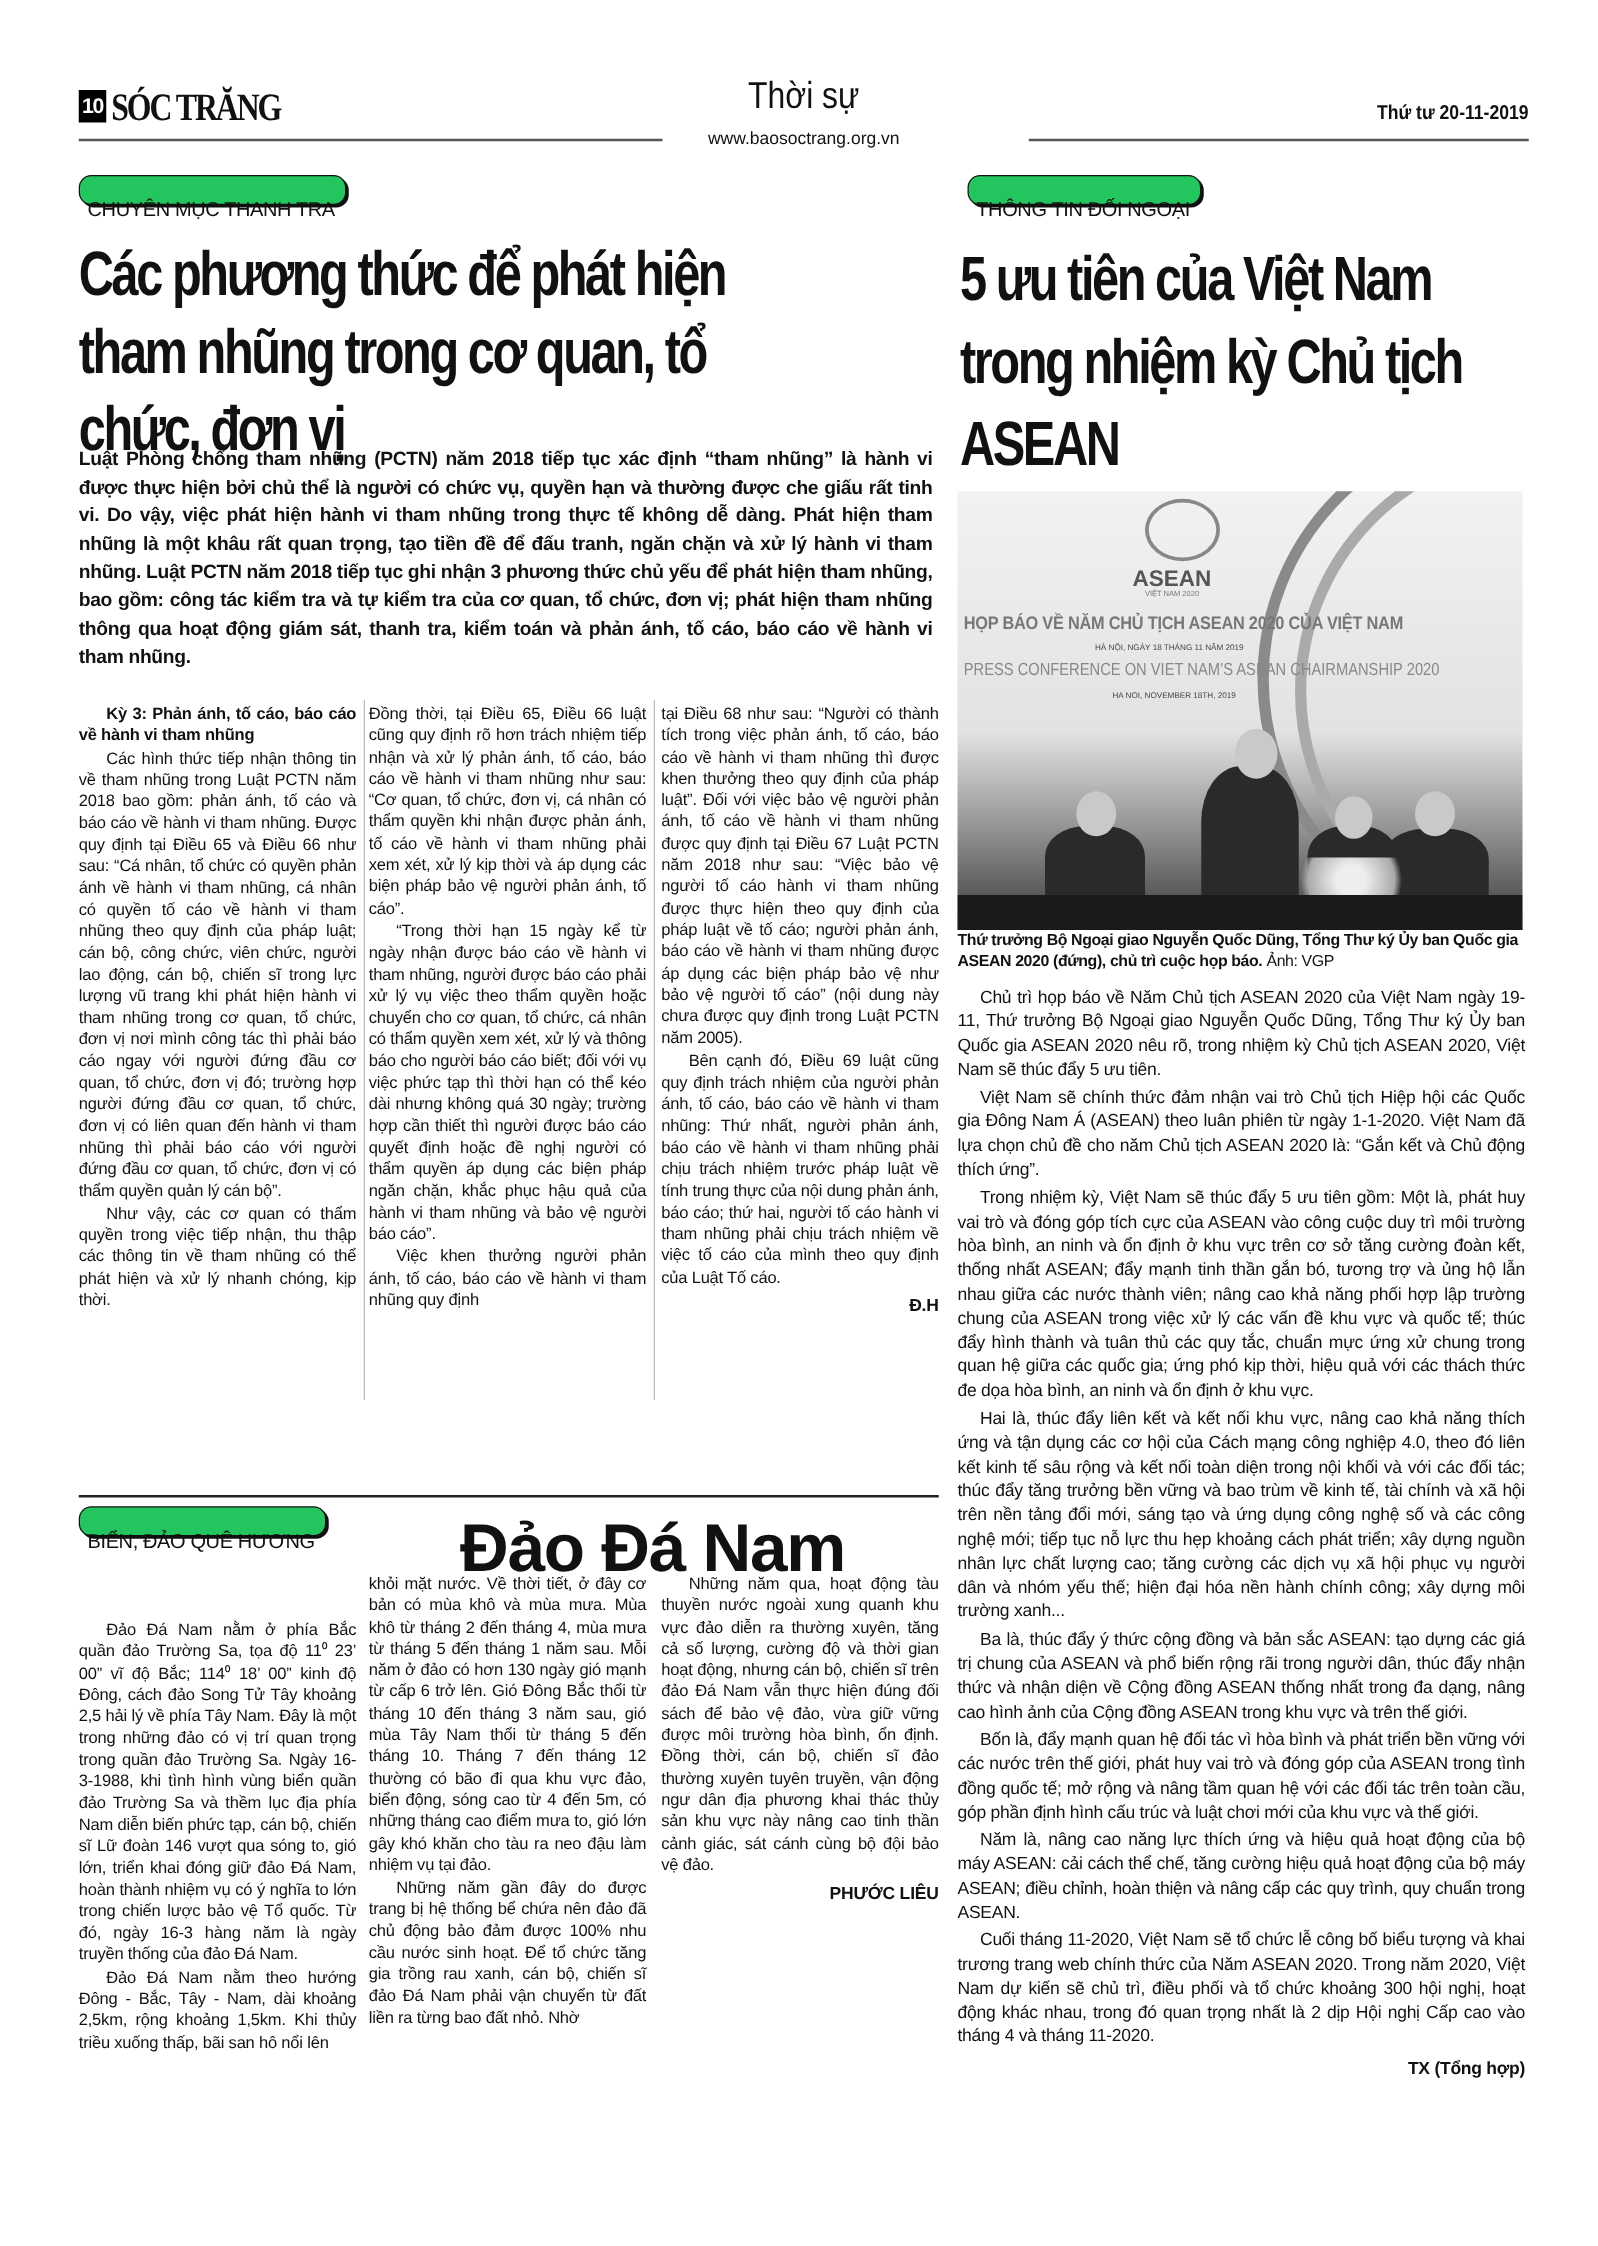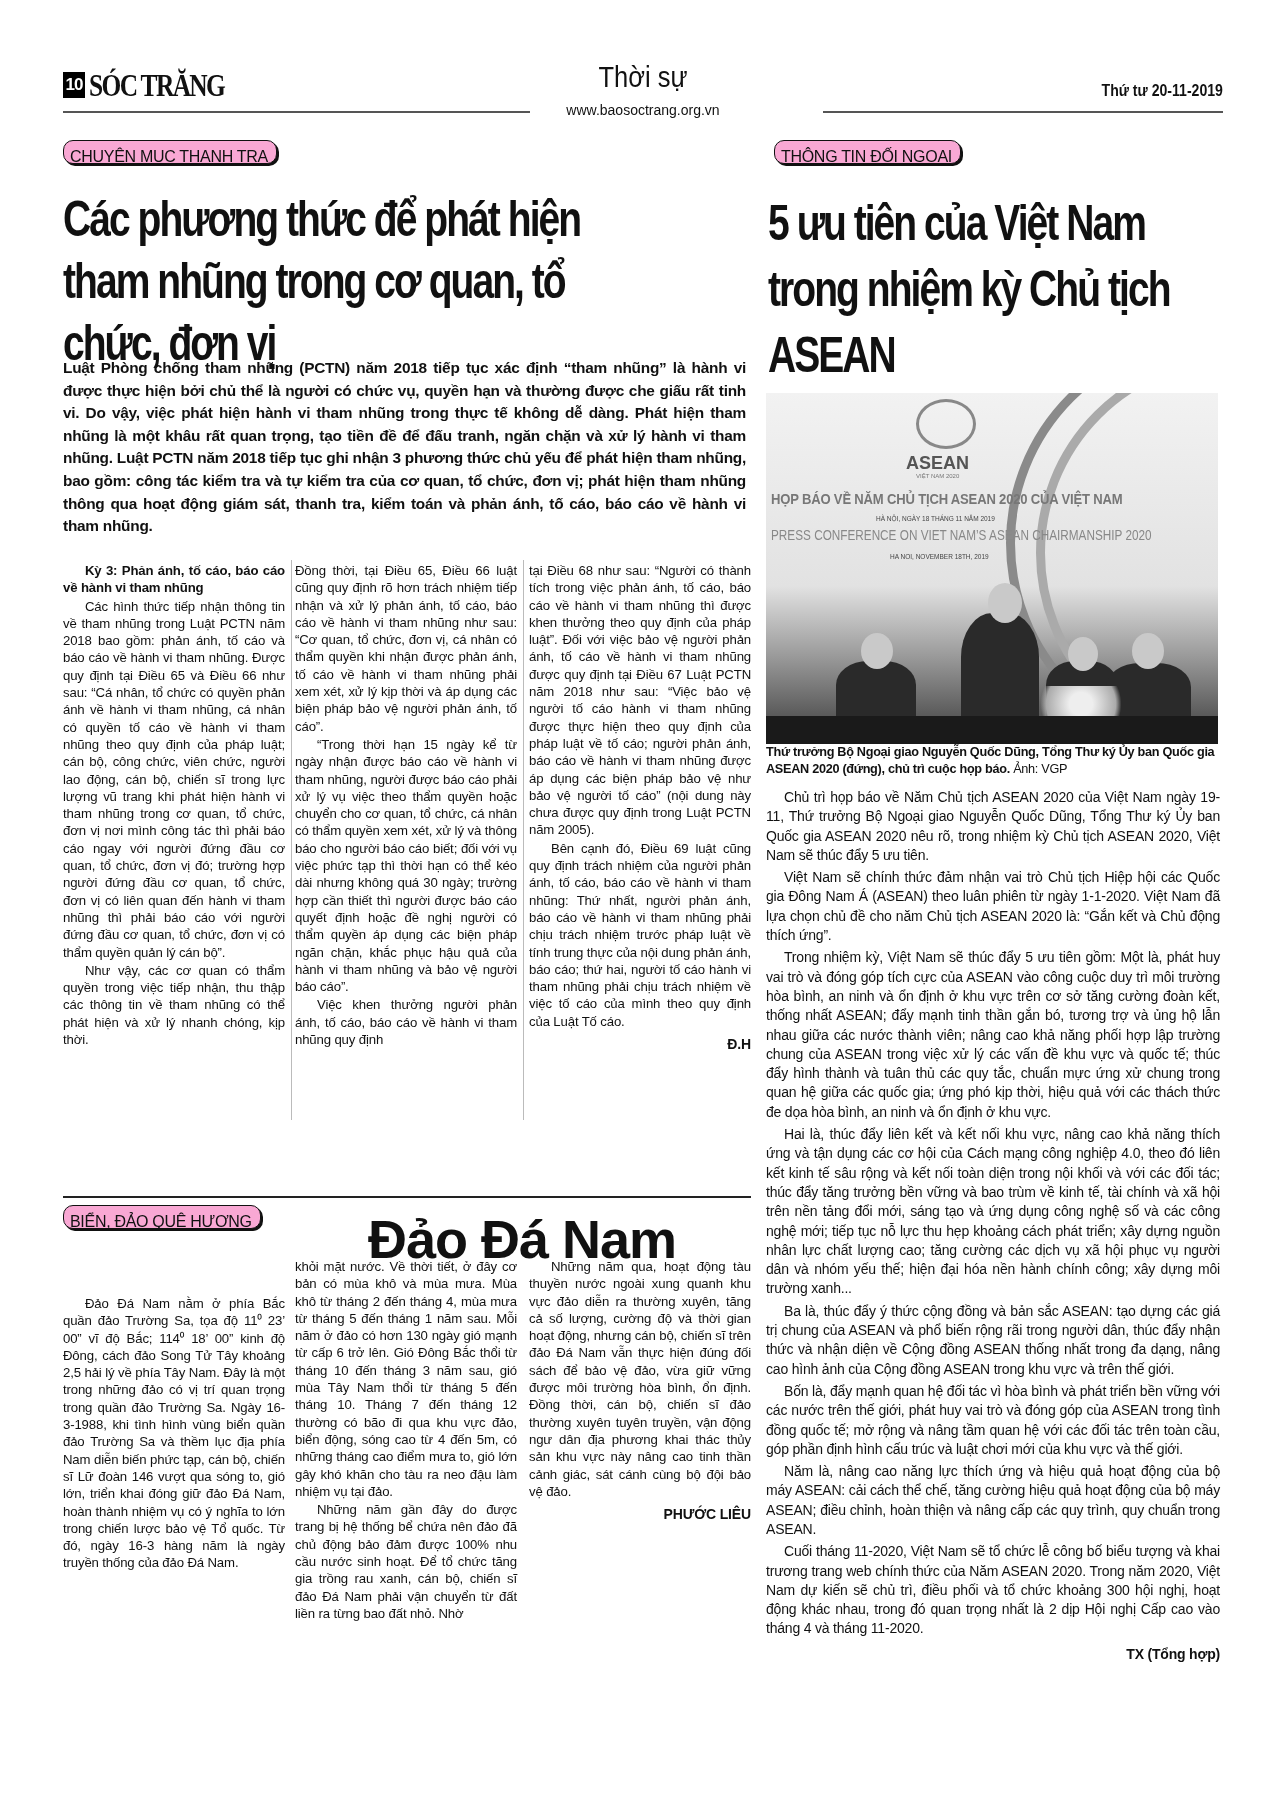--- a/index.html
+++ b/index.html
@@ -10,21 +10,21 @@
   #masthead { left: 63px; top: 60px; width: 1160px; height: 60px; }
   .page-num { position: absolute; left: 0; top: 12px; width: 22px; height: 26px; background: #000; color: #fff; font: bold 17px "Liberation Sans Narrow","Liberation Sans", sans-serif; text-align: center; line-height: 26px; letter-spacing: -1px; }
   .paper-name { position: absolute; left: 26px; top: 8px; font: bold 31px "Liberation Serif", serif; letter-spacing: -2px; transform: scaleX(0.82); transform-origin: left; }
   .section-name { position: absolute; left: 0; width: 100%; top: 0; text-align: center; font: 30px "Liberation Sans", sans-serif; transform: scaleX(0.85); }
   .site-url { position: absolute; left: 0; width: 100%; top: 42px; text-align: center; font-size: 14px; }
   .issue-date { position: absolute; right: 0; top: 22px; font: bold 16px "Liberation Sans", sans-serif; transform: scaleX(0.88); transform-origin: right; }
   .rule-left { position: absolute; left: 0; top: 51px; width: 467px; height: 2px; background: #555; }
   .rule-right { position: absolute; right: 0; top: 51px; width: 400px; height: 2px; background: #555; }
 
   
-  .tag { position: absolute; border: 1.5px solid #111; border-radius: 10px; padding: 6px 8px 0 6px; font-size: 16px; box-shadow: 2px 2px 0 #111; background: #f9a8d4; white-space: nowrap; height: 24px; line-height: 20px; letter-spacing: -0.3px; }
+  .tag { position: absolute; border: 1.5px solid #111; border-radius: 10px; padding: 18px 8px 0 6px; font-size: 16px; box-shadow: 2px 2px 0 #111; background: #22c55e; white-space: nowrap; height: 24px; line-height: 20px; letter-spacing: -0.3px; }
 
   
   .headline { position: absolute; font: bold 50px "Liberation Sans Narrow","Liberation Sans", sans-serif; line-height: 62px; letter-spacing: -2.5px; transform-origin: left top; }
   #left-headline { left: 63px; top: 188px; width: 760px; transform: scaleX(0.78); }
   #right-headline { left: 768px; top: 190px; width: 600px; transform: scaleX(0.78); line-height: 66px; }
 
   .lead { position: absolute; left: 63px; top: 357px; width: 683px; font: bold 15.4px "Liberation Sans", sans-serif; line-height: 22.6px; text-align: justify; letter-spacing: -0.25px; }
 
   .col { position: absolute; font-size: 13.2px; line-height: 17.3px; text-align: justify; letter-spacing: -0.15px; }
   .col p { text-indent: 22px; margin-bottom: 1px; }
@@ -93,20 +93,21 @@
   <div class="byline">Đ.H</div>
 </div>
 
 <div class="hrule" style="left:63px; top:1196px; width:688px;"></div>
 
 <div class="tag" style="left:63px; top:1205px;">BIỂN, ĐẢO QUÊ HƯƠNG</div>
 <div id="dao-headline" class="abs" style="top:1208px;">Đảo Đá Nam</div>
 
 <div class="col" style="left:63px; top:1295px; width:222px;">
   <p>Đảo Đá Nam nằm ở phía Bắc quần đảo Trường Sa, tọa độ 11⁰ 23’ 00” vĩ độ Bắc; 114⁰ 18’ 00” kinh độ Đông, cách đảo Song Tử Tây khoảng 2,5 hải lý về phía Tây Nam. Đây là một trong những đảo có vị trí quan trọng trong quần đảo Trường Sa. Ngày 16-3-1988, khi tình hình vùng biển quần đảo Trường Sa và thềm lục địa phía Nam diễn biến phức tạp, cán bộ, chiến sĩ Lữ đoàn 146 vượt qua sóng to, gió lớn, triển khai đóng giữ đảo Đá Nam, hoàn thành nhiệm vụ có ý nghĩa to lớn trong chiến lược bảo vệ Tổ quốc. Từ đó, ngày 16-3 hàng năm là ngày truyền thống của đảo Đá Nam.</p>
+  <p>Đảo Đá Nam nằm theo hướng Đông - Bắc, Tây - Nam, dài khoảng 2,5km, rộng khoảng 1,5km. Khi thủy triều xuống thấp, bãi san hô nổi lên</p>
 </div>
 <div class="col" style="left:295px; top:1258px; width:222px;">
   <p class="noindent">khỏi mặt nước. Về thời tiết, ở đây cơ bản có mùa khô và mùa mưa. Mùa khô từ tháng 2 đến tháng 4, mùa mưa từ tháng 5 đến tháng 1 năm sau. Mỗi năm ở đảo có hơn 130 ngày gió mạnh từ cấp 6 trở lên. Gió Đông Bắc thổi từ tháng 10 đến tháng 3 năm sau, gió mùa Tây Nam thổi từ tháng 5 đến tháng 10. Tháng 7 đến tháng 12 thường có bão đi qua khu vực đảo, biển động, sóng cao từ 4 đến 5m, có những tháng cao điểm mưa to, gió lớn gây khó khăn cho tàu ra neo đậu làm nhiệm vụ tại đảo.</p>
   <p>Những năm gần đây do được trang bị hệ thống bể chứa nên đảo đã chủ động bảo đảm được 100% nhu cầu nước sinh hoạt. Để tổ chức tăng gia trồng rau xanh, cán bộ, chiến sĩ đảo Đá Nam phải vận chuyển từ đất liền ra từng bao đất nhỏ. Nhờ</p>
 </div>
 <div class="col" style="left:529px; top:1258px; width:222px;">
   <p>Những năm qua, hoạt động tàu thuyền nước ngoài xung quanh khu vực đảo diễn ra thường xuyên, tăng cả số lượng, cường độ và thời gian hoạt động, nhưng cán bộ, chiến sĩ trên đảo Đá Nam vẫn thực hiện đúng đối sách để bảo vệ đảo, vừa giữ vững được môi trường hòa bình, ổn định. Đồng thời, cán bộ, chiến sĩ đảo thường xuyên tuyên truyền, vận động ngư dân địa phương khai thác thủy sản khu vực này nâng cao tinh thần cảnh giác, sát cánh cùng bộ đội bảo vệ đảo.</p>
   <div class="byline">PHƯỚC LIÊU</div>
 </div>
 

